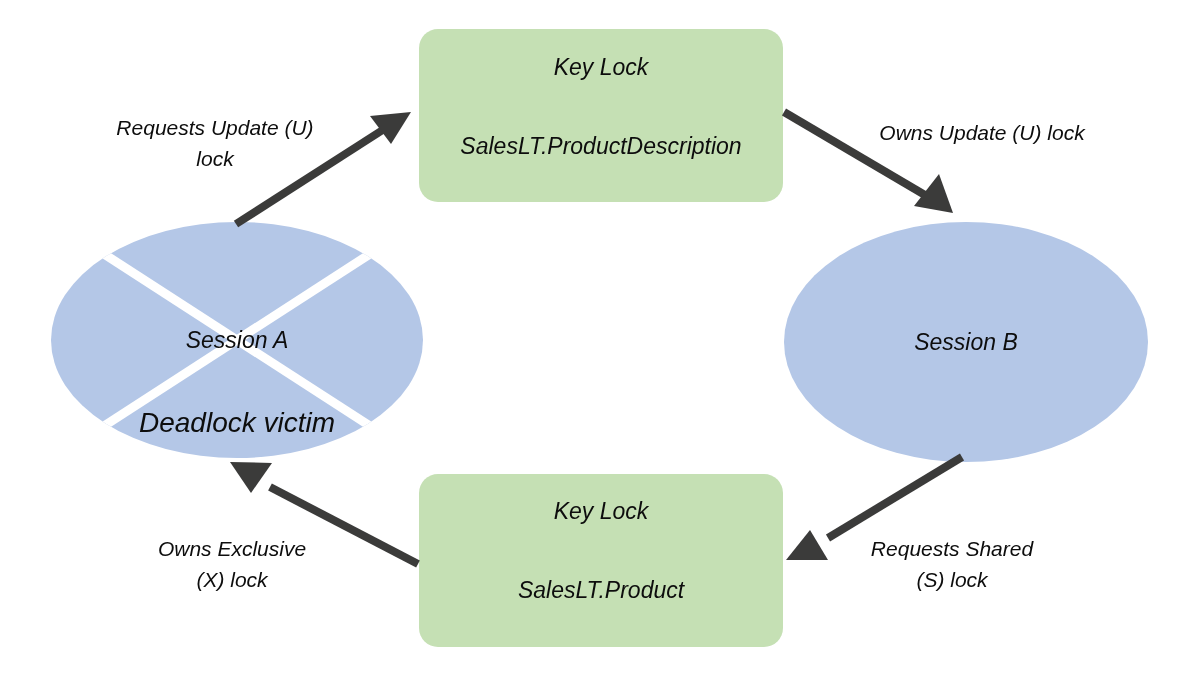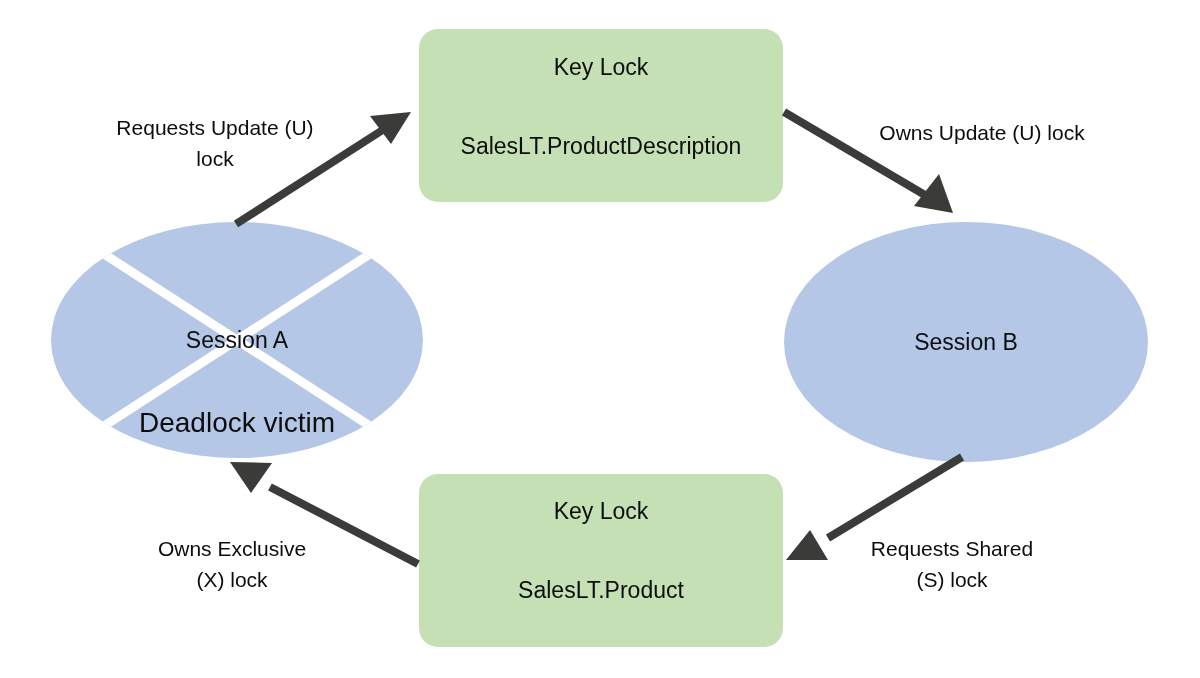--- a/index.html
+++ b/index.html
@@ -11,20 +11,21 @@
     width: 1200px;
     height: 678px;
     font-family: "Liberation Sans", sans-serif;
     overflow: hidden;
   }
   #diagram-root {
     position: relative;
     width: 1200px;
     height: 678px;
     background: #ffffff;
+    font-style: italic;
   }
   svg.diagram {
     display: block;
     width: 1200px;
     height: 678px;
   }
   text {
     font-family: "Liberation Sans", sans-serif;
     fill: #0d0d0d;
   }

